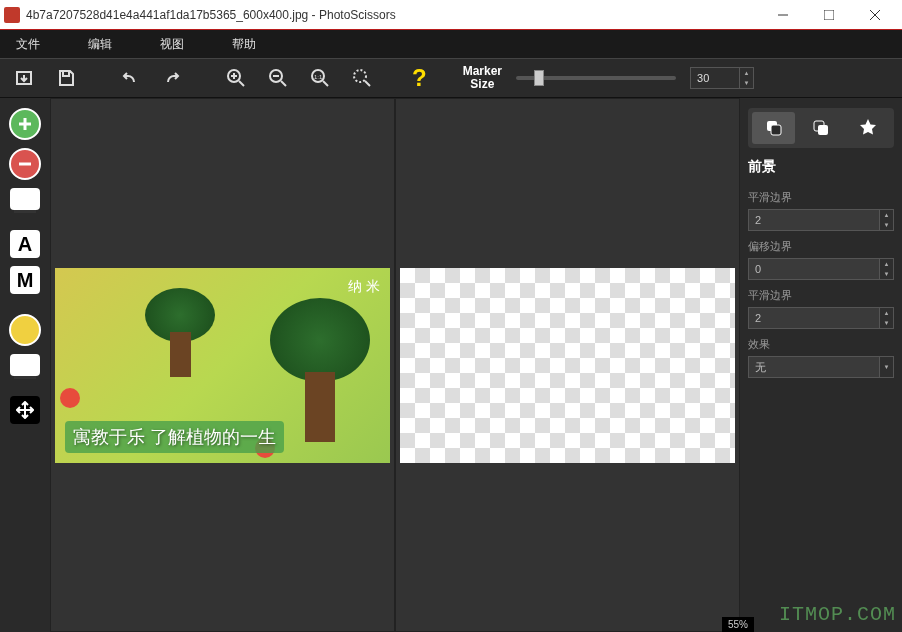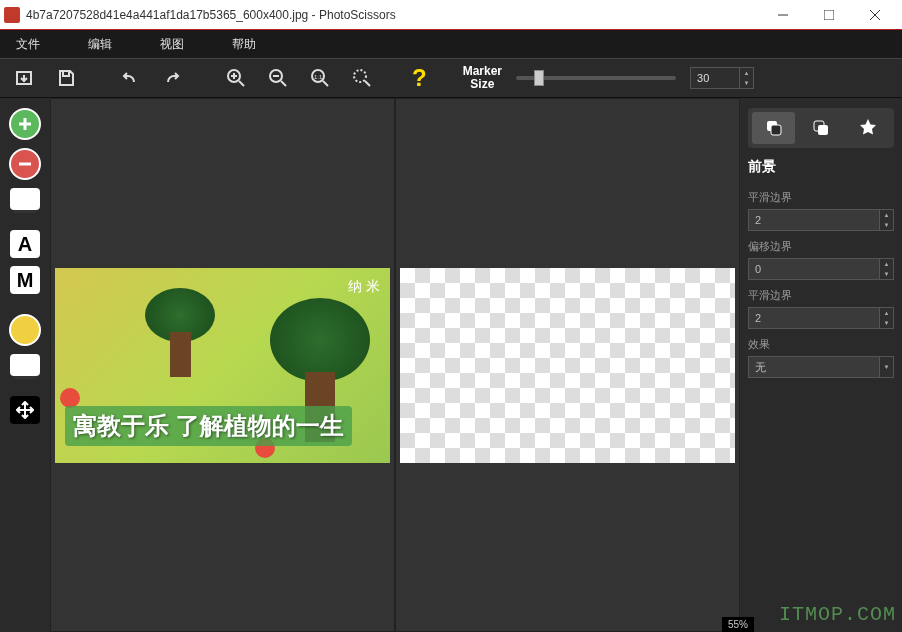--- a/index.html
+++ b/index.html
@@ -32,21 +32,21 @@
 .ltool.letter { background: #fff; color: #000; border-radius: 4px; width: 30px; height: 28px; border: none; font-size: 20px; font-family: Arial; }
 .ltool.yellow { background: #f0d040; }
 .ltool.move { background: #000; border-radius: 4px; width: 30px; height: 28px; border: none; }
 .panels { flex: 1; display: flex; background: #0f172a; }
 .panel { flex: 1; background: #333; display: flex; align-items: center; justify-content: center; border: 1px solid #222; }
 .image-placeholder { width: 335px; height: 195px; background: linear-gradient(135deg, #d4c850 0%, #b8d850 50%, #9ac850 100%); position: relative; overflow: hidden; }
 .image-placeholder .tree1 { position: absolute; left: 90px; top: 20px; width: 70px; height: 90px; }
 .image-placeholder .tree2 { position: absolute; right: 20px; top: 30px; width: 100px; height: 140px; }
 .treecanopy { width: 100%; height: 60%; background: radial-gradient(circle, #2d6e2d, #1a4a1a); border-radius: 50%; }
 .treetrunk { width: 30%; height: 50%; background: #6b4423; margin: -10px auto 0; }
-.image-placeholder .text { position: absolute; bottom: 17px; left: 10px; color: #fff; font-weight: bold; font-size: 24px; text-shadow: 1px 1px 3px rgba(0,0,0,.5); background: rgba(74,160,74,0.8); padding: 4px 8px; border-radius: 4px; }
+.image-placeholder .text { position: absolute; bottom: 10px; left: 10px; color: #fff; font-weight: normal; font-size: 18px; text-shadow: 1px 1px 3px rgba(0,0,0,.5); background: rgba(74,160,74,0.8); padding: 4px 8px; border-radius: 4px; }
 .image-placeholder .brand { position: absolute; top: 10px; right: 10px; color: #fff; font-size: 14px; }
 .image-placeholder .apple { position: absolute; width: 20px; height: 20px; background: #e74c3c; border-radius: 50%; }
 .checker { width: 335px; height: 195px; background-image: linear-gradient(45deg, #ddd 25%, transparent 25%), linear-gradient(-45deg, #ddd 25%, transparent 25%), linear-gradient(45deg, transparent 75%, #ddd 75%), linear-gradient(-45deg, transparent 75%, #ddd 75%); background-size: 30px 30px; background-position: 0 0, 0 15px, 15px -15px, -15px 0px; background-color: #fff; }
 .rightpanel { width: 162px; background: #2a2a2a; padding: 10px 8px; display: flex; flex-direction: column; }
 .tabs { display: flex; gap: 4px; background: #3a3a3a; border-radius: 4px; padding: 4px; margin-bottom: 10px; }
 .tab { flex: 1; height: 32px; display: flex; align-items: center; justify-content: center; border-radius: 3px; cursor: pointer; }
 .tab.active { background: #555; }
 .tab svg { fill: #fff; }
 .section-title { color: #fff; font-size: 14px; font-weight: bold; margin-bottom: 8px; }
 .field-label { color: #999; font-size: 11px; margin-bottom: 4px; margin-top: 6px; }

